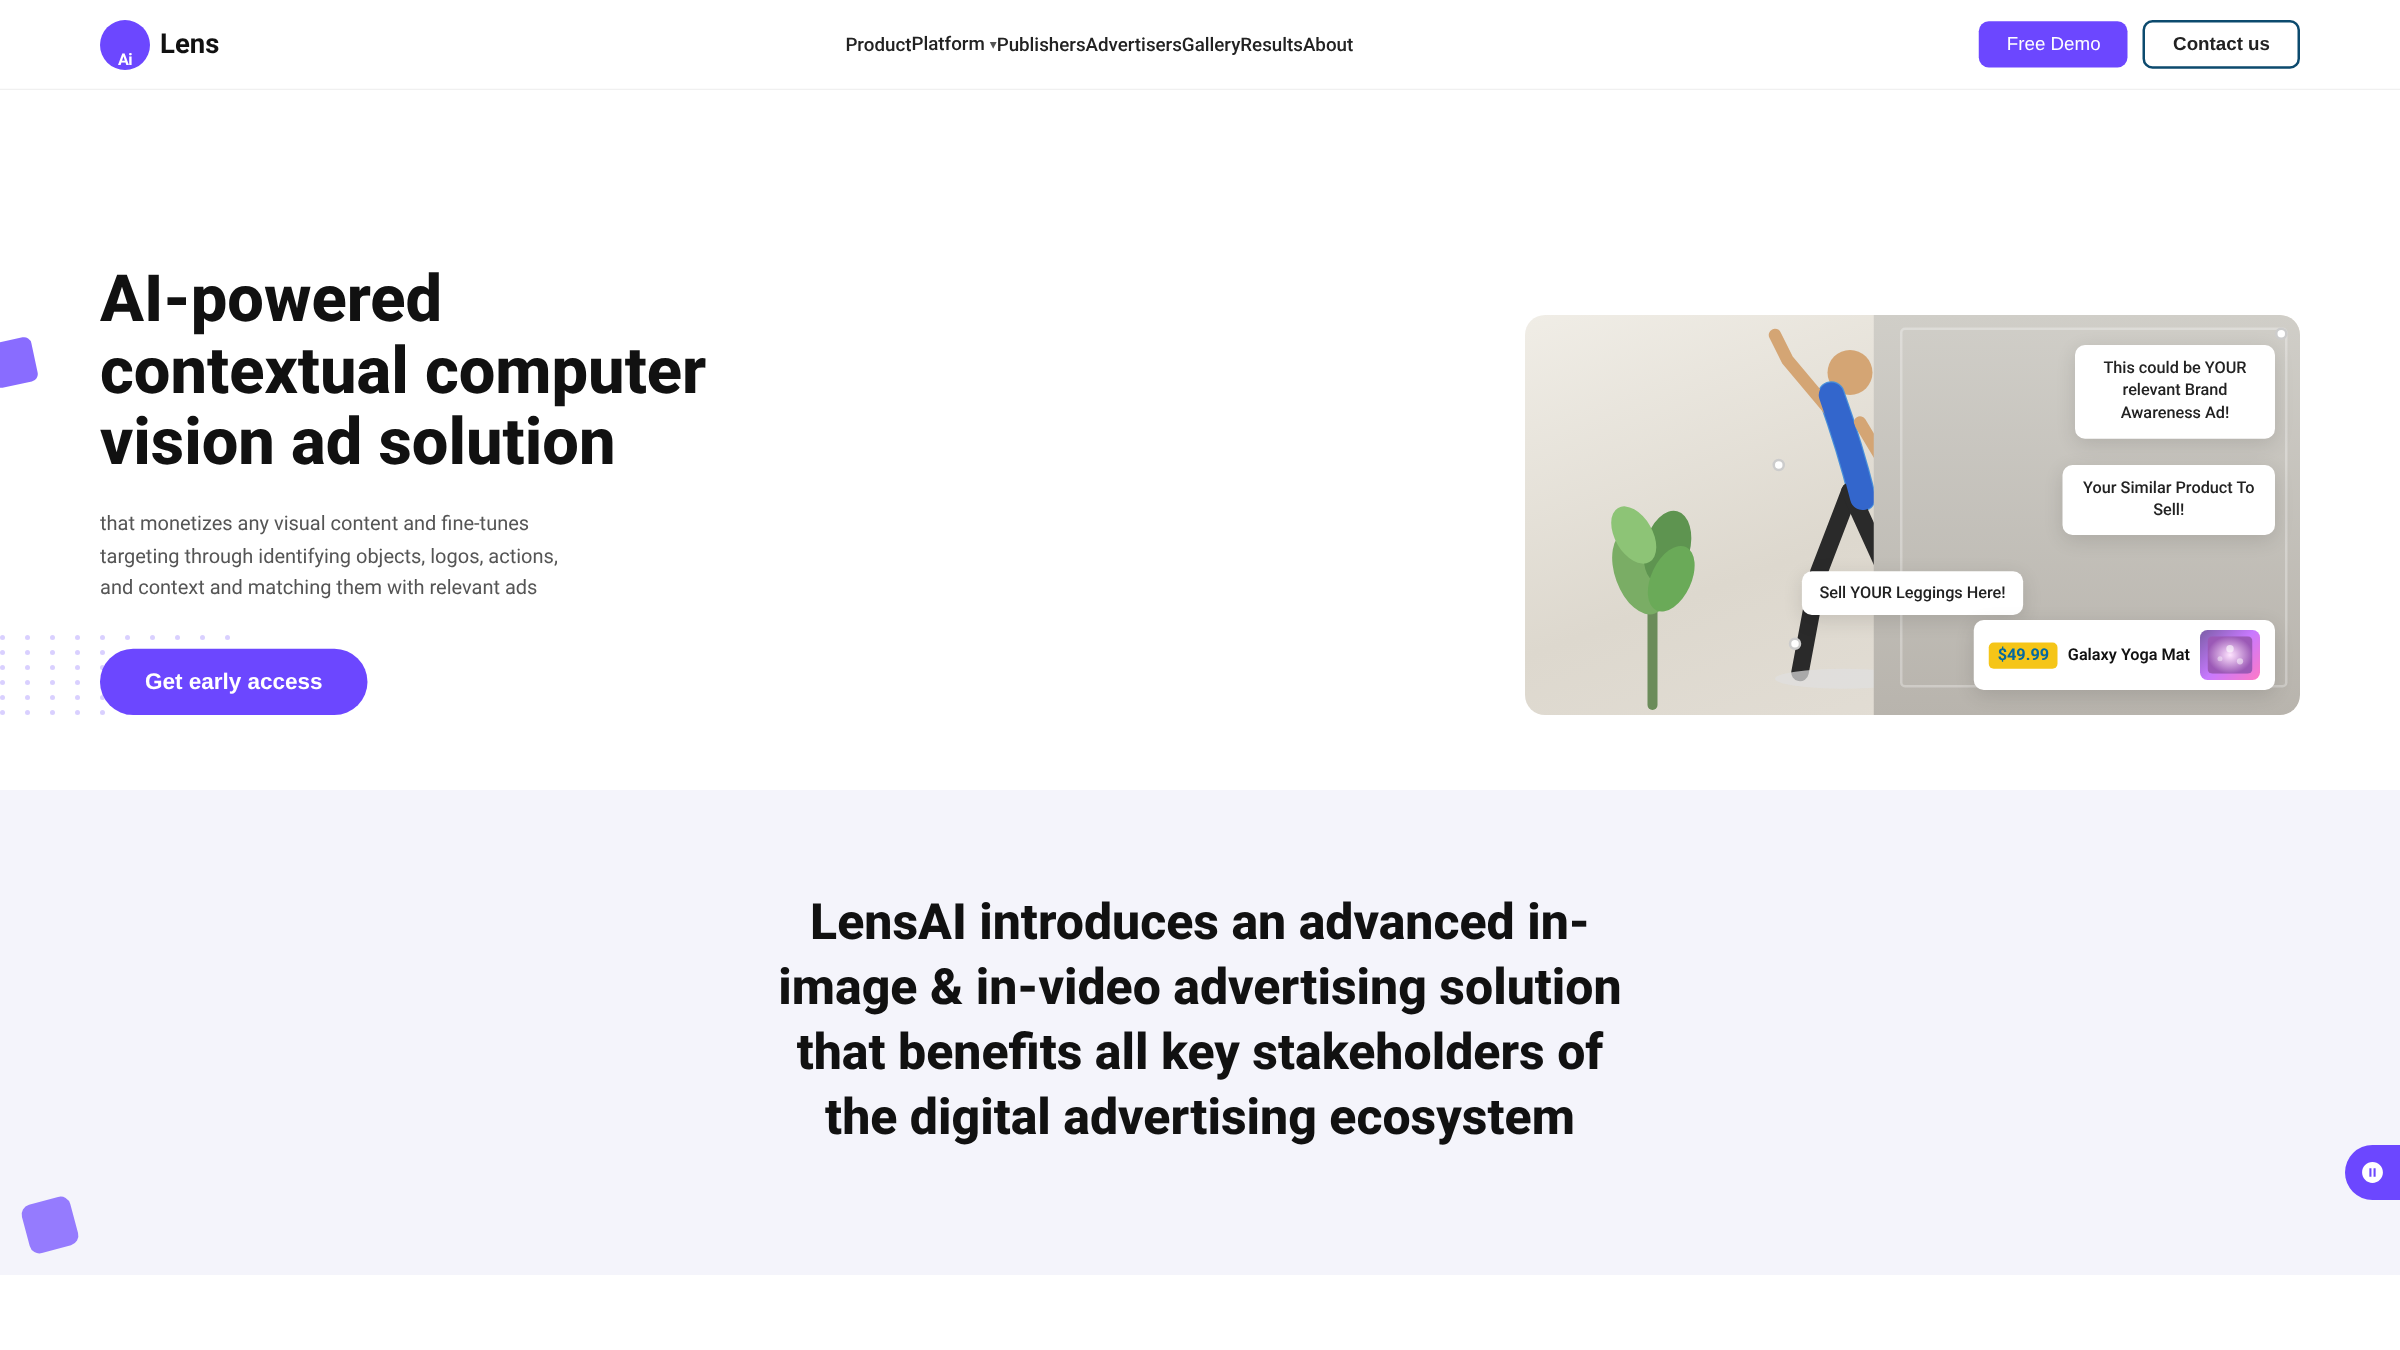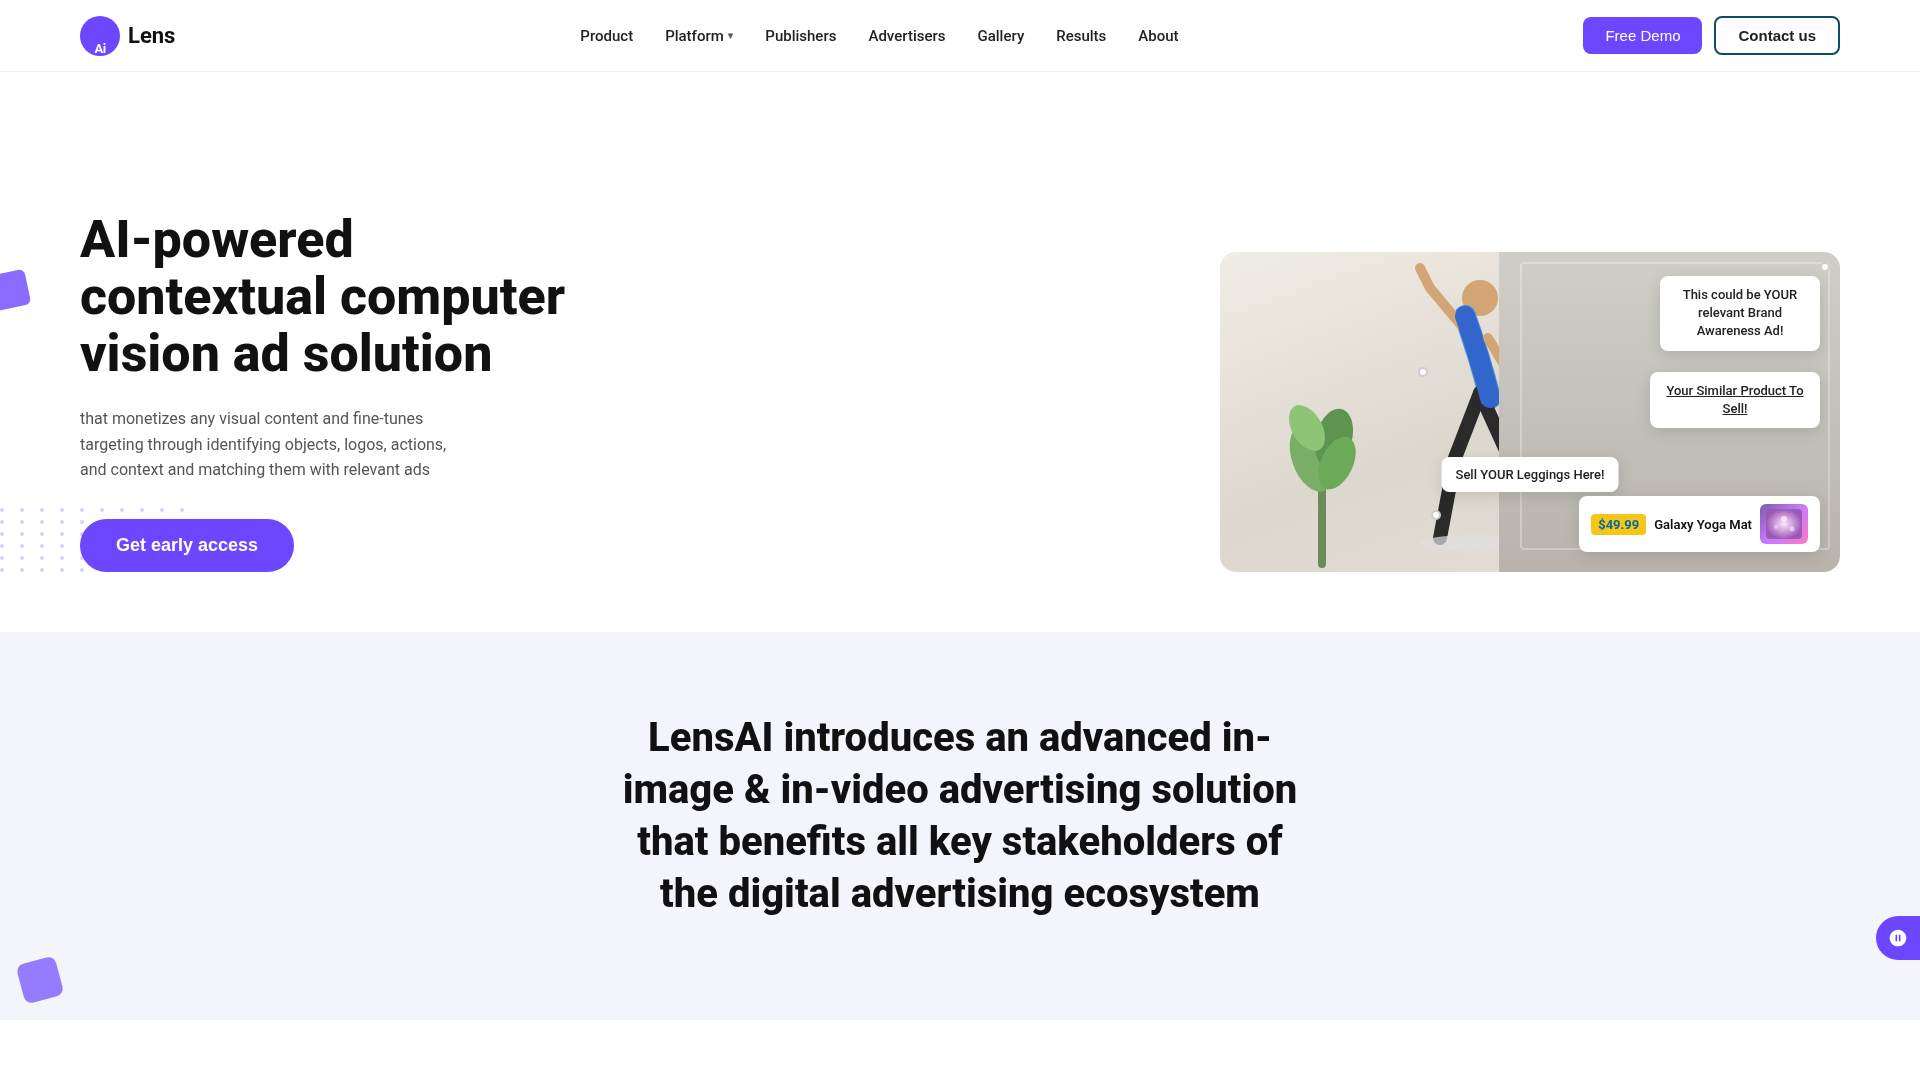--- a/index.html
+++ b/index.html
@@ -20,21 +20,21 @@
     }
     .nav-logo-icon {
       width: 40px; height: 40px; border-radius: 50%; background: #6c47ff;
       display: flex; align-items: flex-end; justify-content: center;
       color: #fff; font-size: 13px; font-weight: 700; letter-spacing: -0.5px;
     }
     .nav-logo-text {
       font-size: 22px; font-weight: 700; color: #111;
     }
     .nav-links {
-      display: flex; align-items: center; gap: 32px; list-style: none;
+      display: flex; align-items: flex-start; list-style: none;
     }
     .nav-links a {
       text-decoration: none; color: #222; font-size: 15px; font-weight: 500;
     }
     .nav-platform-item {
       display: flex; align-items: center; gap: 4px; cursor: pointer;
     }
     .nav-platform-item .chevron {
       font-size: 11px; color: #555;
     }
@@ -99,21 +99,21 @@
       position: absolute; background: #fff; border-radius: 8px;
       box-shadow: 0 4px 16px rgba(0,0,0,0.12); padding: 10px 14px;
       font-size: 12px; color: #222; font-weight: 500;
     }
     .ad-top-right {
       top: 24px; right: 20px; max-width: 160px; text-align: center;
       font-size: 13px; line-height: 1.4;
     }
     .ad-mid-right {
       top: 120px; right: 20px; max-width: 170px; text-align: center;
-      font-size: 13px; line-height: 1.4; text-decoration: underline;
+      font-size: 13px; line-height: 1.4;
     }
     .ad-leggings {
       bottom: 80px; left: 50%; transform: translateX(-50%);
       font-size: 13px; white-space: nowrap; margin-top: 44px;
     }
     .ad-product {
       bottom: 20px; right: 20px;
       display: flex; align-items: center; gap: 8px;
       padding: 8px 12px;
     }

